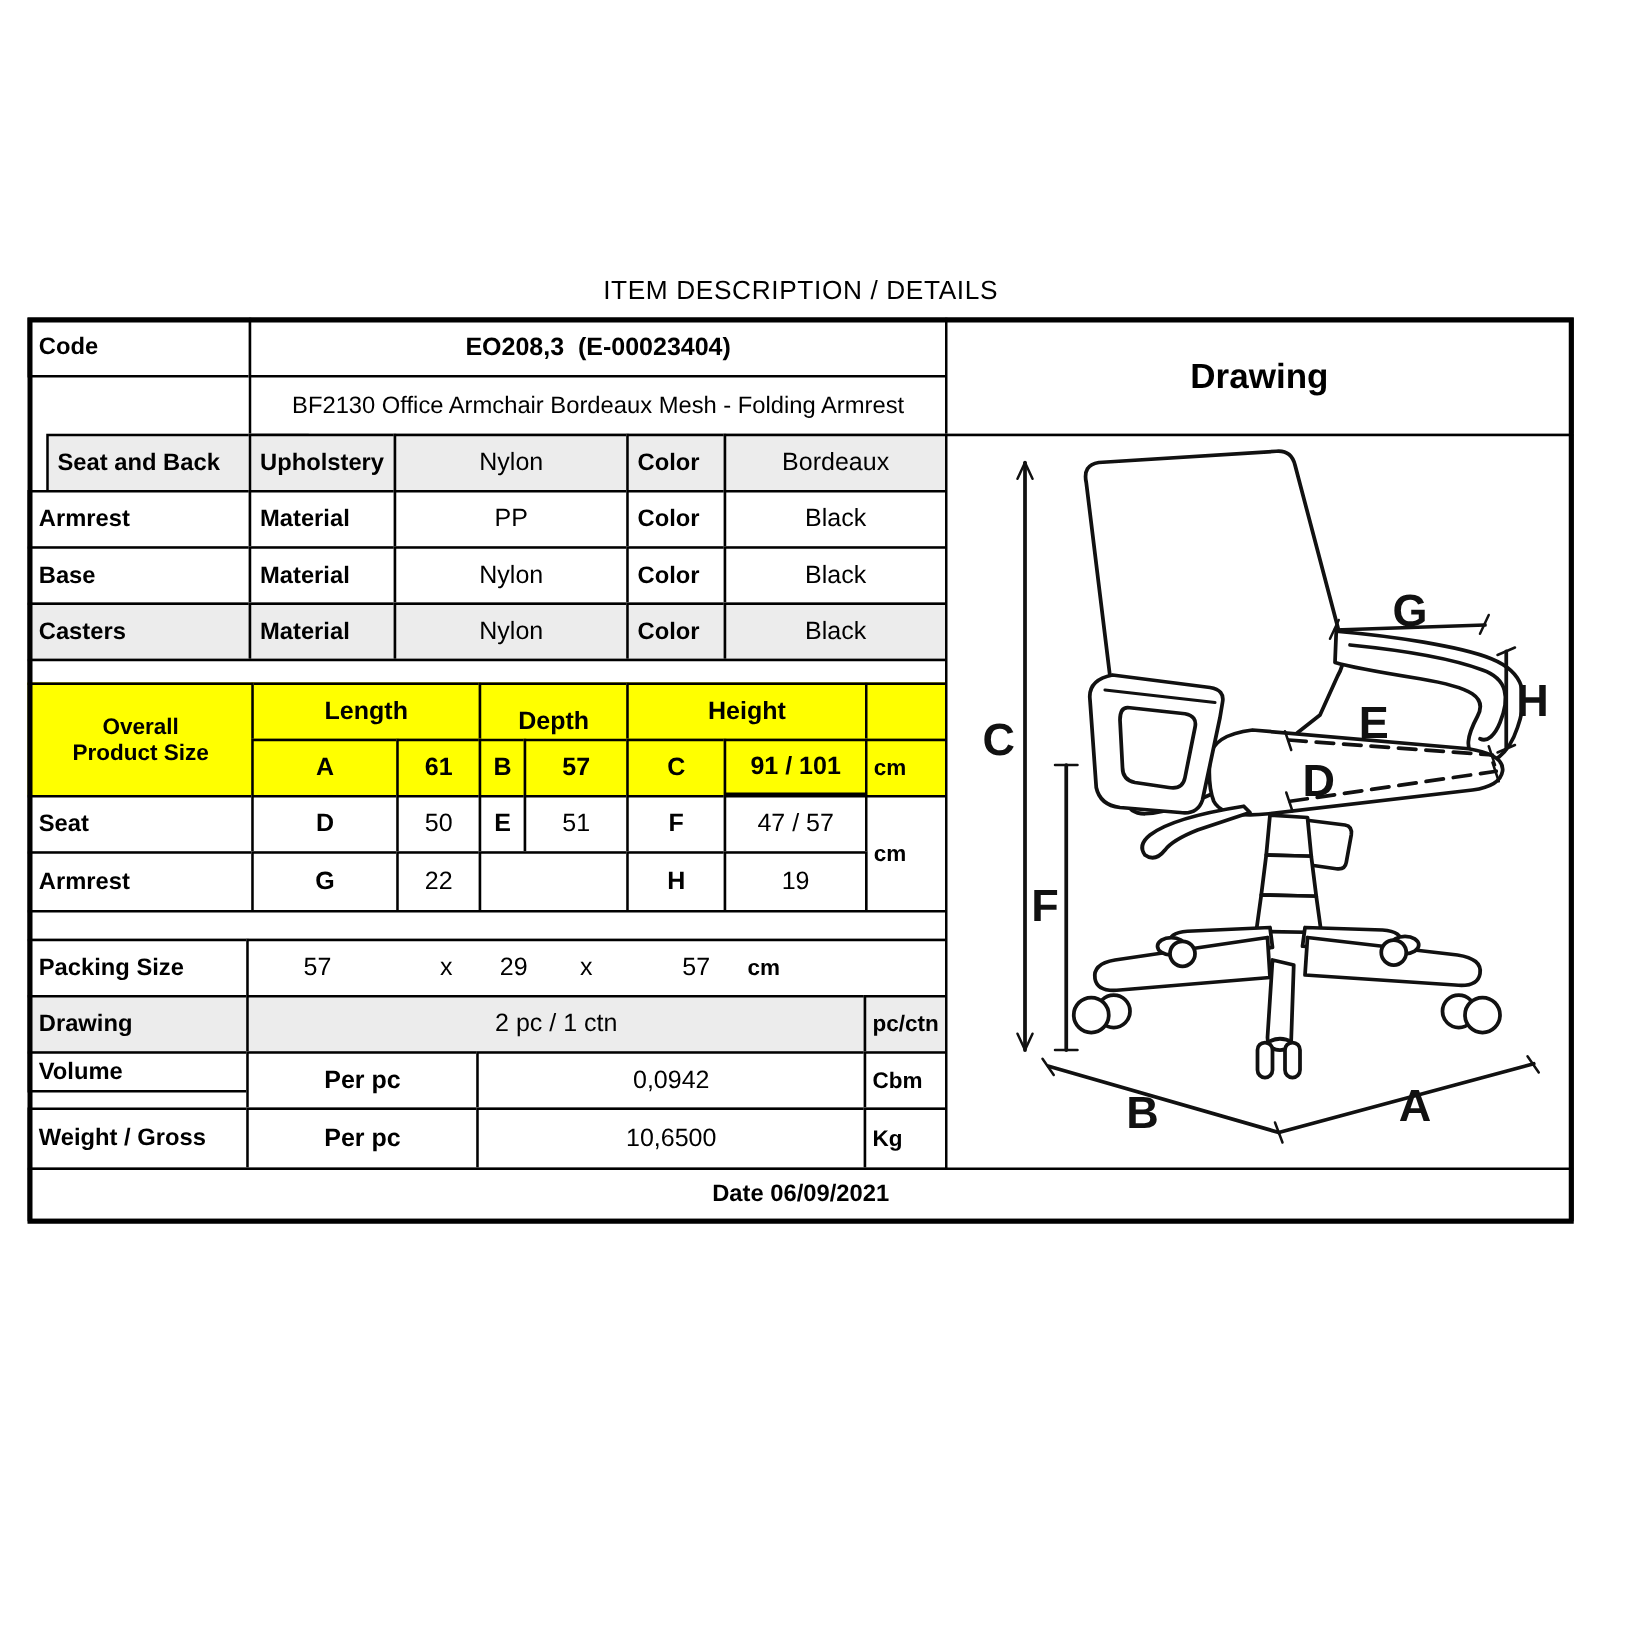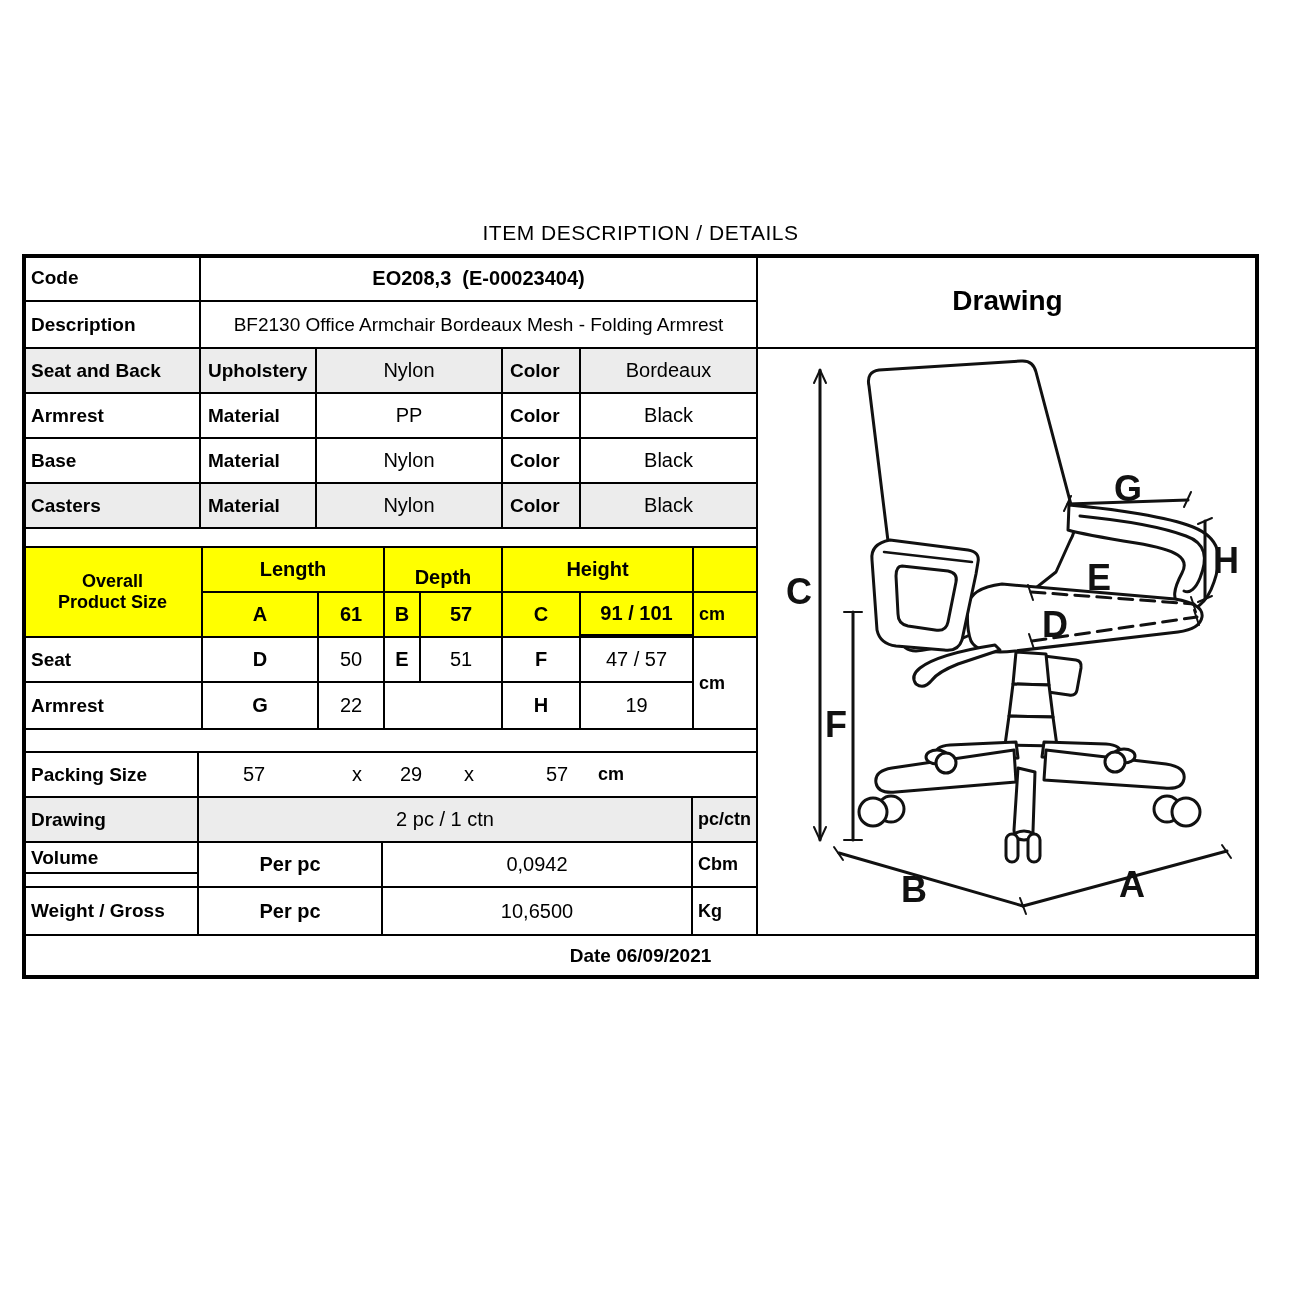--- a/index.html
+++ b/index.html
@@ -28,24 +28,23 @@
 
 <div class="page">
 
   <div class="page-title">ITEM DESCRIPTION / DETAILS</div>
 
   <div class="sheet">
 
     <div class="cell lbl" style="left:0;top:0;width:179px;height:48px">Code</div>
     <div class="cell ctr bold pre" style="left:177px;top:0;width:559px;height:48px">EO208,3  (E-00023404)</div>
 
-    <div class="cell lbl" style="left:0;top:46px;width:179px;height:49px">Description</div>
     <div class="cell ctr" style="left:177px;top:46px;width:559px;height:49px;font-size:19px">BF2130 Office Armchair Bordeaux Mesh - Folding Armrest</div>
 
-    <div class="cell lbl gray" style="left:0;top:93px;width:210px;height:47px">Seat and Back</div>
+    <div class="cell lbl gray" style="left:15px;top:93px;width:210px;height:47px">Seat and Back</div>
     <div class="cell lbl gray" style="left:177px;top:93px;width:118px;height:47px">Upholstery</div>
     <div class="cell ctr gray" style="left:293px;top:93px;width:188px;height:47px">Nylon</div>
     <div class="cell lbl gray" style="left:479px;top:93px;width:80px;height:47px">Color</div>
     <div class="cell ctr gray" style="left:557px;top:93px;width:179px;height:47px">Bordeaux</div>
 
     <div class="cell lbl" style="left:0;top:138px;width:179px;height:47px">Armrest</div>
     <div class="cell lbl" style="left:177px;top:138px;width:118px;height:47px">Material</div>
     <div class="cell ctr" style="left:293px;top:138px;width:188px;height:47px">PP</div>
     <div class="cell lbl" style="left:479px;top:138px;width:80px;height:47px">Color</div>
     <div class="cell ctr" style="left:557px;top:138px;width:179px;height:47px">Black</div>

